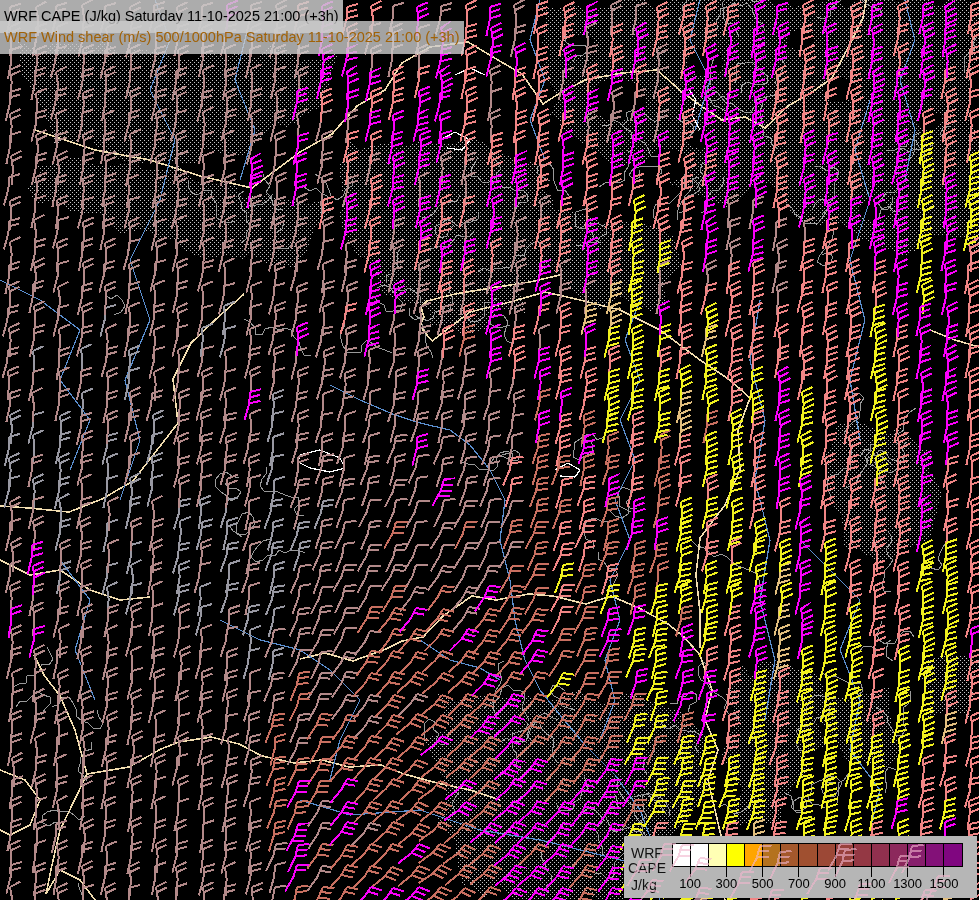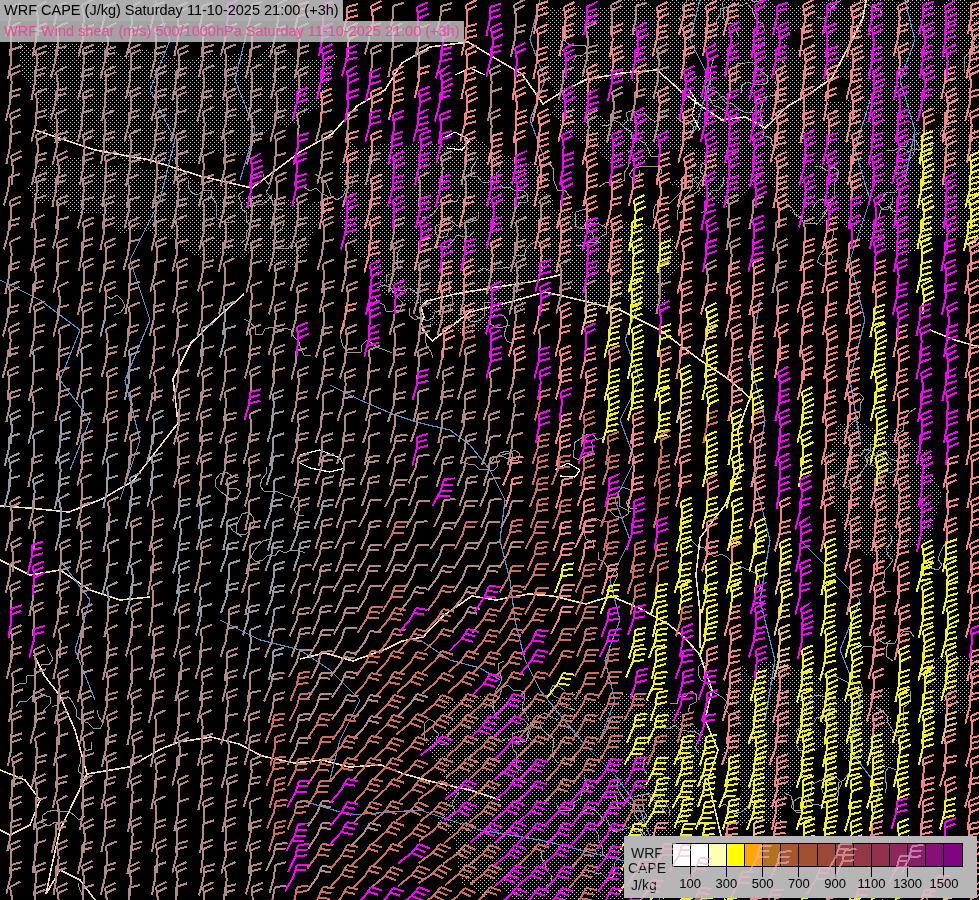--- a/index.html
+++ b/index.html
@@ -1,15 +1,15 @@
 <!DOCTYPE html>
 <html><head><meta charset="utf-8"><style>
 html,body{margin:0;padding:0;background:#000;width:979px;height:900px;overflow:hidden}
 *{font-family:"Liberation Sans",sans-serif}
-.lbl{position:absolute;white-space:nowrap;line-height:21px;padding:0 4px;font-size:14.5px}
+.lbl{position:absolute;white-space:nowrap;line-height:21px;padding:6px 4px;font-size:14.5px}
 </style></head>
 <body>
 <svg width="979" height="900" viewBox="0 0 979 900" shape-rendering="crispEdges">
 <defs>
 <pattern id="st" width="4" height="4" patternUnits="userSpaceOnUse">
         <rect x="0" y="0" width="1" height="1" fill="#c6c6c6"></rect>
         <rect x="2" y="2" width="1" height="1" fill="#c6c6c6"></rect>
       </pattern>
 <path id="b1" d="M0 0L1.5 12L0.5 22L0 29M0 0.0L10.5 -4.8" stroke="currentColor" stroke-width="2" fill="none"></path>
       <path id="b2" d="M0 0L1.5 12L0.5 22L0 29M0 0.0L10.5 -4.8M0 5.7L10.5 0.9" stroke="currentColor" stroke-width="2" fill="none"></path>
@@ -1998,12 +1998,12 @@
       <text x="762.6" y="888" font-size="13" fill="#000" text-anchor="middle">500</text>
       <text x="798.9" y="888" font-size="13" fill="#000" text-anchor="middle">700</text>
       <text x="835.1" y="888" font-size="13" fill="#000" text-anchor="middle">900</text>
       <text x="871.4" y="888" font-size="13" fill="#000" text-anchor="middle">1100</text>
       <text x="907.6" y="888" font-size="13" fill="#000" text-anchor="middle">1300</text>
       <text x="943.9" y="888" font-size="13" fill="#000" text-anchor="middle">1500</text>
 </g>
 
 </svg>
 <div class="lbl" style="left:0;top:0;background:rgba(202,202,202,0.85);color:#000">WRF CAPE (J/kg) Saturday 11-10-2025 21:00 (+3h)</div>
-<div class="lbl" style="left:0;top:21px;background:rgba(204,204,204,0.8);color:#ec4899">WRF Wind shear (m/s) 500/1000hPa Saturday 11-10-2025 21:00 (+3h)</div>
+<div class="lbl" style="left:0;top:21px;background:rgba(204,204,204,0.8);color:#a16207">WRF Wind shear (m/s) 500/1000hPa Saturday 11-10-2025 21:00 (+3h)</div>
 </body></html>

